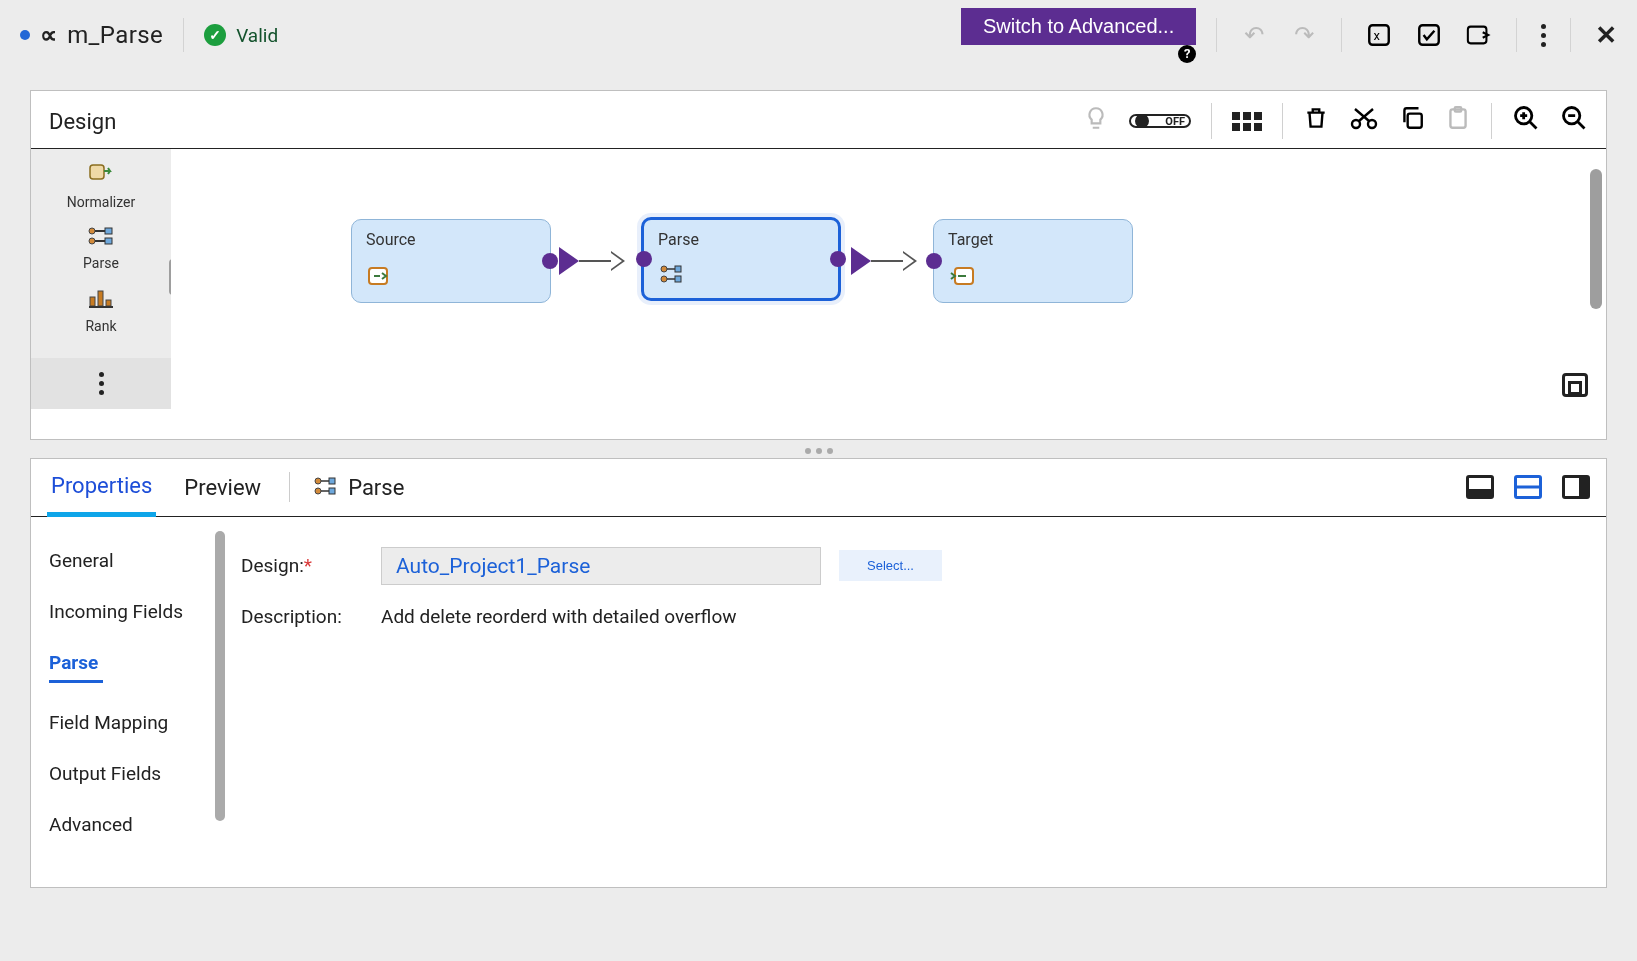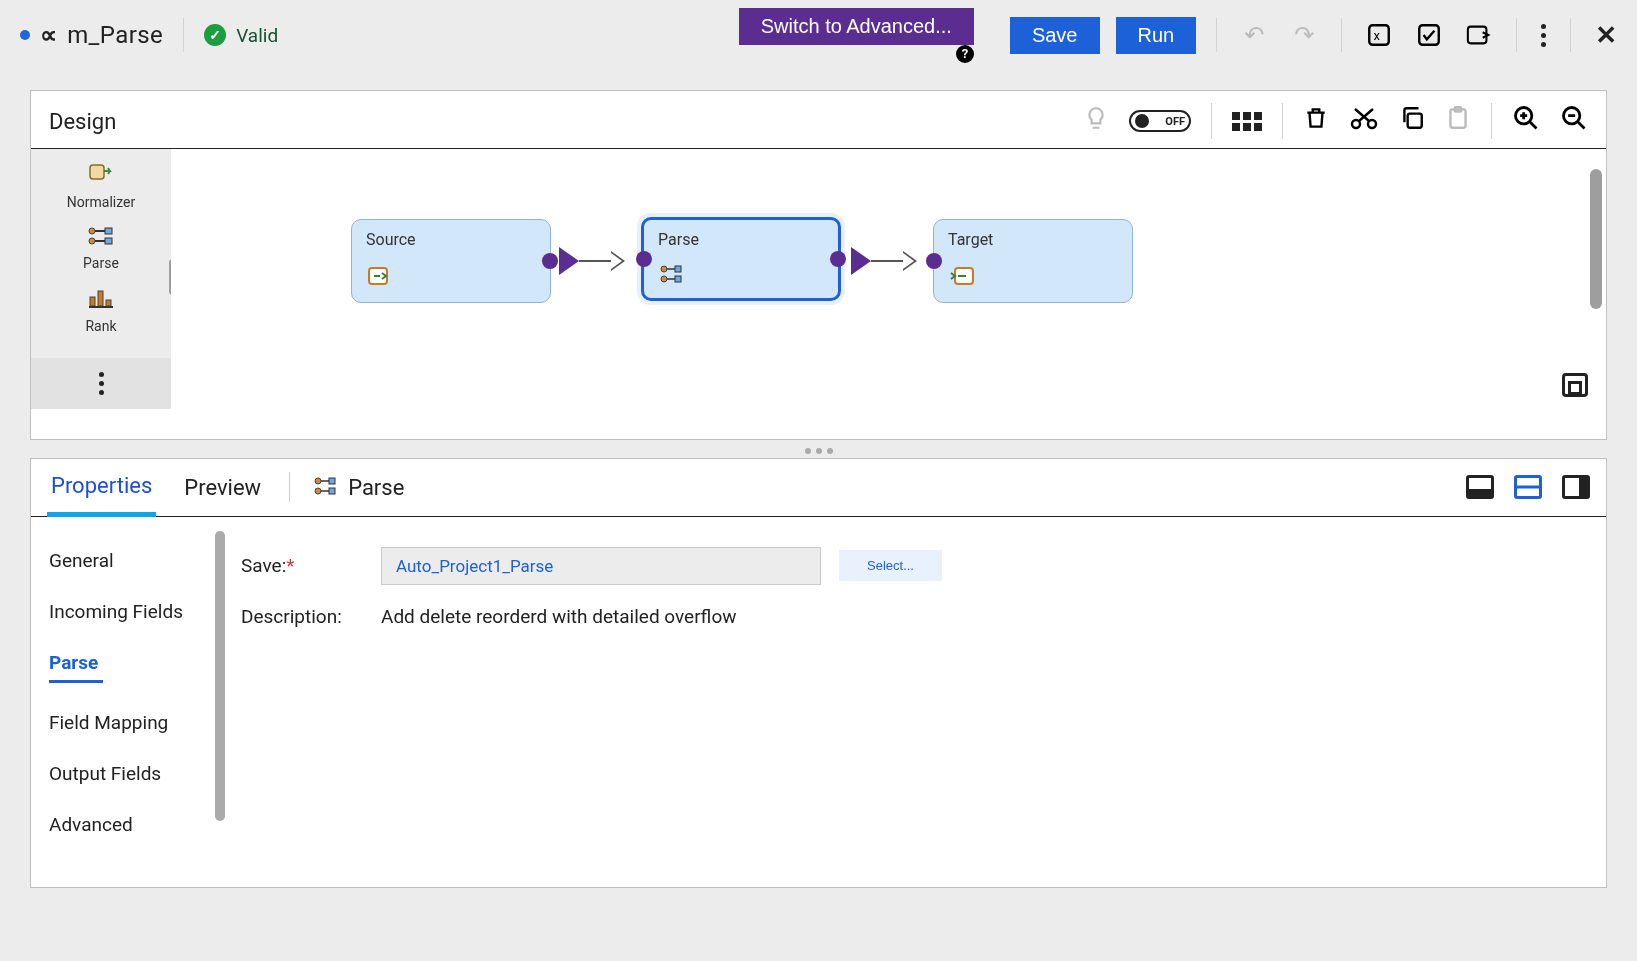--- a/index.html
+++ b/index.html
@@ -28,21 +28,21 @@
   .kebab { display:flex; flex-direction:column; gap:4px; align-items:center; justify-content:center; cursor:pointer; }
   .kebab span { width:5px; height:5px; background:#222; border-radius:50%; }
   .close-x { font-size:26px; font-weight:bold; cursor:pointer; }
 
   
   .design-panel { margin: 20px 30px 0 30px; background:#fff; border:1px solid #bfbfbf; min-height:350px; }
   .design-header { display:flex; align-items:center; justify-content:space-between; padding:12px 18px 9px 18px; border-bottom:1.5px solid #222; }
   .design-title { font-size:22px; }
   .design-toolbar { display:flex; align-items:center; gap:20px; }
   .bulb { color:#bbb; font-size:26px; }
-  .toggle-off { width:62px; height:22px; border:2px solid #222; border-radius:12px; display:flex; align-items:center; justify-content:space-between; padding:0 4px; cursor:pointer; }
+  .toggle-off { width:62px; height:14px; border:2px solid #222; border-radius:12px; display:flex; align-items:center; justify-content:space-between; padding:0 4px; cursor:pointer; }
   .toggle-dot { width:14px; height:14px; background:#222; border-radius:50%; }
   .toggle-label { font-size:11px; font-weight:bold; }
   .tdiv { width:1px; height:36px; background:#d0d0d0; }
   .grid-icon { display:grid; grid-template-columns:repeat(3,8px); grid-auto-rows:8px; gap:3px; cursor:pointer; }
   .grid-icon span { background:#222; }
   .tl-icon { font-size:26px; cursor:pointer; color:#000; }
   .tl-icon.disabled { color:#bbb; }
 
   
   .canvas-wrap { display:flex; height:260px; position:relative; }
@@ -94,21 +94,21 @@
   .props-side { width:190px; padding:18px 0; position:relative; }
   .side-item { font-size:19px; padding:14px 18px; cursor:pointer; }
   .side-item.active { color:#1c61d8; font-weight:700; }
   .side-item.active::after { content:""; display:block; height:3px; width:54px; background:#1c61d8; margin-top:6px; }
   .side-scroll { position:absolute; right:-4px; top:14px; width:10px; height:290px; background:#aaa; border-radius:5px; }
 
   .props-form { flex:1; padding:30px 20px; }
   .form-row { display:flex; align-items:center; margin-bottom:20px; }
   .form-label { width:140px; font-size:19px; color:#222; }
   .req { color:#d93838; }
-  .input-readonly { width:440px; height:38px; border:1px solid #ccc; background:#ececec; display:flex; align-items:center; padding:0 14px; color:#1c61d8; font-size:17px; }
+  .input-readonly { width:440px; height:38px; border:1px solid #ccc; background:#ececec; display:flex; align-items:center; padding:0 14px; color:#1c61d8; font-size:21px; }
   .btn-select { margin-left:18px; background:#e9f1fc; border:none; color:#1c61d8; font-size:13px; padding:8px 28px; cursor:pointer; }
   .desc-text { font-size:19px; color:#222; }
 </style>
 </head>
 <body>
 
 <div class="app">
 
   <div class="top-header">
     <div class="mapping-title-group">
@@ -118,24 +118,20 @@
     </div>
     <div class="vdiv"></div>
     <div class="valid-group">
       <span class="valid-icon">✓</span>
       <span class="valid-label">Valid</span>
     </div>
     <div class="header-spacer"></div>
     <div style="display:flex;align-items:flex-end;flex-direction:column;">
       <button class="btn btn-purple">Switch to Advanced...</button>
       <span class="info-circle">?</span>
-    </div>
-    <div class="btn-gap">
-      <button class="btn btn-blue">Save</button>
-      <button class="btn btn-blue">Run</button>
     </div>
     <div class="header-icons">
       <div class="vdiv" style="margin:0;"></div>
       <span class="hicon disabled">↶</span>
       <span class="hicon disabled">↷</span>
       <div class="vdiv" style="margin:0;"></div>
       <span class="hicon">
         <svg width="26" height="26" viewBox="0 0 24 24" fill="none" stroke="#000" stroke-width="2.2">
             <rect x="3" y="3" width="18" height="18" rx="3"></rect>
             <text x="7" y="17" font-size="12" fill="#000" stroke="none">x</text>
@@ -363,21 +359,21 @@
         <div class="side-item active">Parse</div>
         <div class="side-item">Field Mapping</div>
         <div class="side-item">Output Fields</div>
         <div class="side-item">Advanced</div>
         <div class="side-scroll"></div>
       </div>
 
       <div class="props-form">
         <div class="form-row">
           <span class="form-label">
-            <span>Save:</span><span class="req">*</span>
+            <span>Design:</span><span class="req">*</span>
           </span>
           <div class="input-readonly">
             <span>Auto_Project1_Parse</span>
           </div>
           <button class="btn-select">Select...</button>
         </div>
         <div class="form-row">
           <span class="form-label">Description:</span>
           <span class="desc-text">Add delete reorderd with detailed overflow</span>
         </div>

